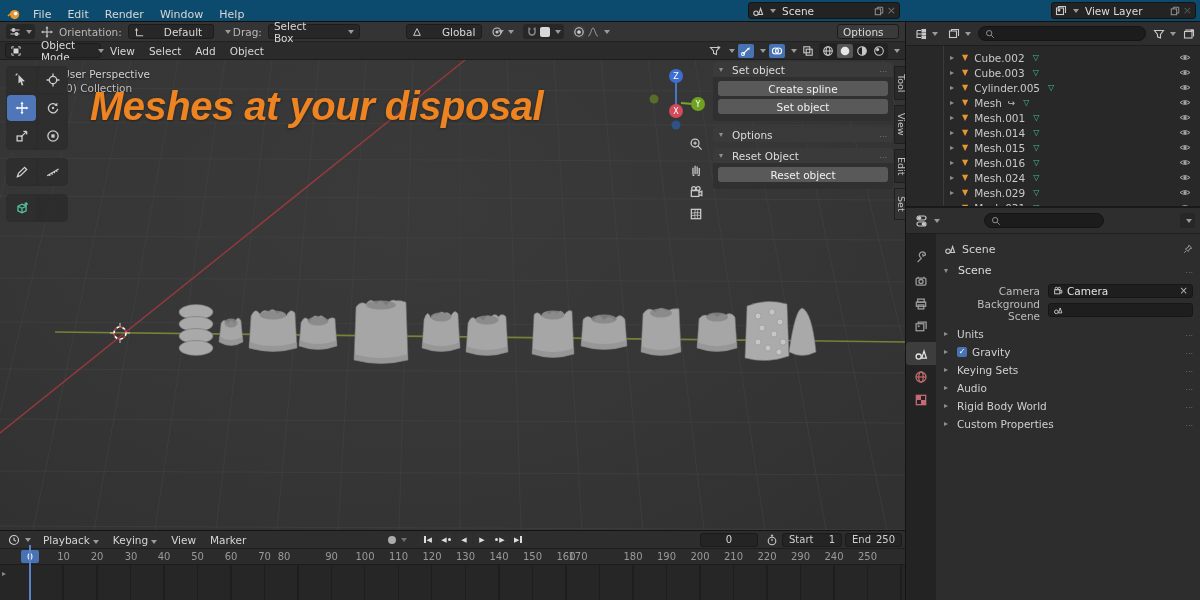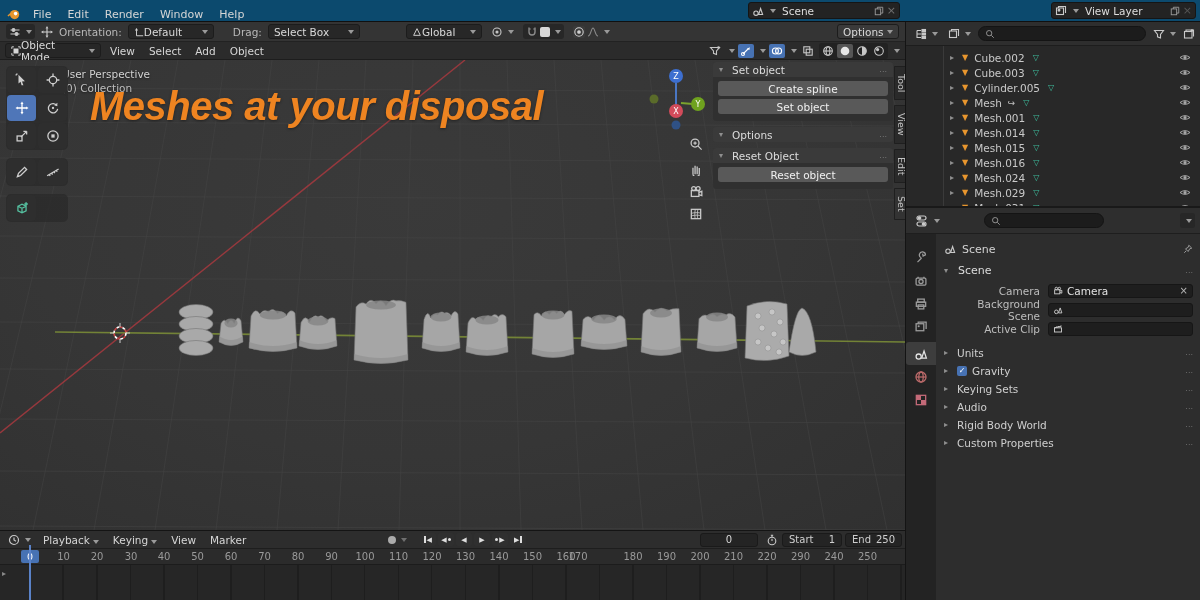--- a/index.html
+++ b/index.html
@@ -15,21 +15,21 @@
 .topbar{left:0;top:0;width:1200px;height:22px;background:#0c4a6e;display:flex;align-items:flex-end;border-bottom:1px solid #101010}
 .menu-item{padding:0 8px;color:#d6d6d6;cursor:default}
 .ws-tabs{display:flex;align-items:flex-end;height:22px;margin-left:10px}
 .ws-tab{padding:3px 10px 4px;color:#979797;background:transparent;border-radius:4px 4px 0 0;font-size:10.5px}
 .ws-tab.active{background:#3d3d3d;color:#efefef}
 .idblock{position:absolute;top:2px;height:17px;display:flex;align-items:center;background:#232323;border:1px solid #151515;border-radius:3px;padding:0 3px;gap:3px}
 .idblock .val{flex:1;color:#dedede;font-size:10.5px;padding:0 3px}
 .idblock .mini{color:#9a9a9a}
 
 .row2{left:0;top:22px;width:905px;height:20px;background:#343434;display:flex;align-items:center;gap:6px;padding:0 6px;border-bottom:1px solid #222}
-.dd{background:#272727;border:1px solid #1c1c1c;border-radius:3px;height:15px;display:flex;align-items:center;gap:0;padding:0 5px;color:#d9d9d9;font-size:10.5px}
+.dd{background:#272727;border:1px solid #1c1c1c;border-radius:3px;height:15px;display:flex;align-items:center;gap:20px;padding:0 5px;color:#d9d9d9;font-size:10.5px}
 .lbl{color:#b9b9b9;font-size:10.5px}
 .ibtn{background:#272727;border-radius:3px;height:15px;display:flex;align-items:center;padding:0 3px;gap:2px;color:#c9c9c9}
 .ibtn.plain{background:transparent}
 
 .vph{left:0;top:42px;width:905px;height:18px;background:#2b2b2b;display:flex;align-items:center;gap:2px;padding:0 5px;border-bottom:1px solid #1d1d1d}
 .vph .menu-item{padding:0 7px;font-size:10.5px}
 .vbtn{height:14px;min-width:16px;display:flex;align-items:center;justify-content:center;border-radius:2px;color:#c7c7c7;padding:0 2px}
 .vbtn.on{background:#4772b3;color:#fff}
 .shade-group{display:flex;background:#222;border-radius:3px;padding:1px;gap:1px}
 .shade-group .vbtn.sel{background:#555}
@@ -915,32 +915,20 @@
               <span class="ffield">
                 <span class="ic ic10" style="color:#cfcfcf">
                   <svg viewBox="0 0 12 12" fill="none" stroke="currentColor" stroke-width="1.1">
                     <circle cx="4" cy="8.2" r="2.2"></circle>
                     <path d="M6.6 9.5 L8.6 3.5 L10.6 9.5 Z"></path>
                   </svg>
                 </span>
                 <span></span>
               </span>
             </div>
-            <div class="frow">
-              <span class="flabel">Active Clip</span>
-              <span class="ffield">
-                <span class="ic ic10" style="color:#cfcfcf">
-                  <svg viewBox="0 0 12 12" fill="none" stroke="currentColor" stroke-width="1.1">
-                    <rect x="1.8" y="4.6" width="8.4" height="5"></rect>
-                    <path d="M1.8 4.6 L10.2 2.6 M3.4 4.2 L4.6 2.9 M5.8 3.7 L7 2.4 M8.2 3.1 L9.4 1.9"></path>
-                  </svg>
-                </span>
-                <span></span>
-              </span>
-            </div>
           </div>
         <div id="psections" style="margin-top:8px">
             <div class="srow">
               <span class="oarrow">▸</span>
               <span>Units</span>
               <span class="dots">...</span>
             </div>
             <div class="srow">
               <span class="oarrow">▸</span>
               <span class="checkbox">✓</span>
@@ -1021,21 +1009,21 @@
     </div>
     <div class="ruler" id="ruler">
         <span class="cur-frame-pill">0</span>
         <span class="tick-label" style="left: 63.5px;">10</span>
         <span class="tick-label" style="left: 97px;">20</span>
         <span class="tick-label" style="left: 131px;">30</span>
         <span class="tick-label" style="left: 164px;">40</span>
         <span class="tick-label" style="left: 197.5px;">50</span>
         <span class="tick-label" style="left: 231px;">60</span>
         <span class="tick-label" style="left: 264.5px;">70</span>
-        <span class="tick-label" style="left: 298px;">80</span>
+        <span class="tick-label" style="left: 284px;">80</span>
         <span class="tick-label" style="left: 331.5px;">90</span>
         <span class="tick-label" style="left: 365px;">100</span>
         <span class="tick-label" style="left: 398.5px;">110</span>
         <span class="tick-label" style="left: 432px;">120</span>
         <span class="tick-label" style="left: 465.5px;">130</span>
         <span class="tick-label" style="left: 499px;">140</span>
         <span class="tick-label" style="left: 532.5px;">150</span>
         <span class="tick-label" style="left: 566px;">160</span>
         <span class="tick-label" style="left: 578px;">170</span>
         <span class="tick-label" style="left: 633px;">180</span>

